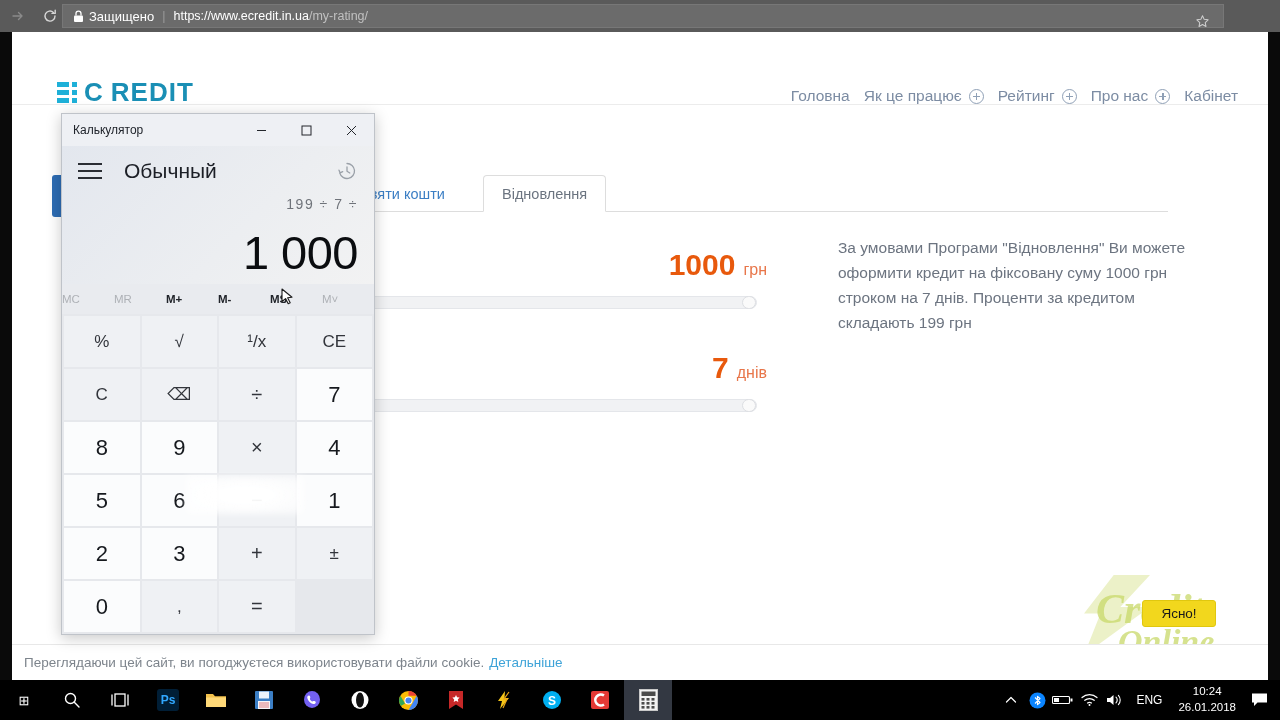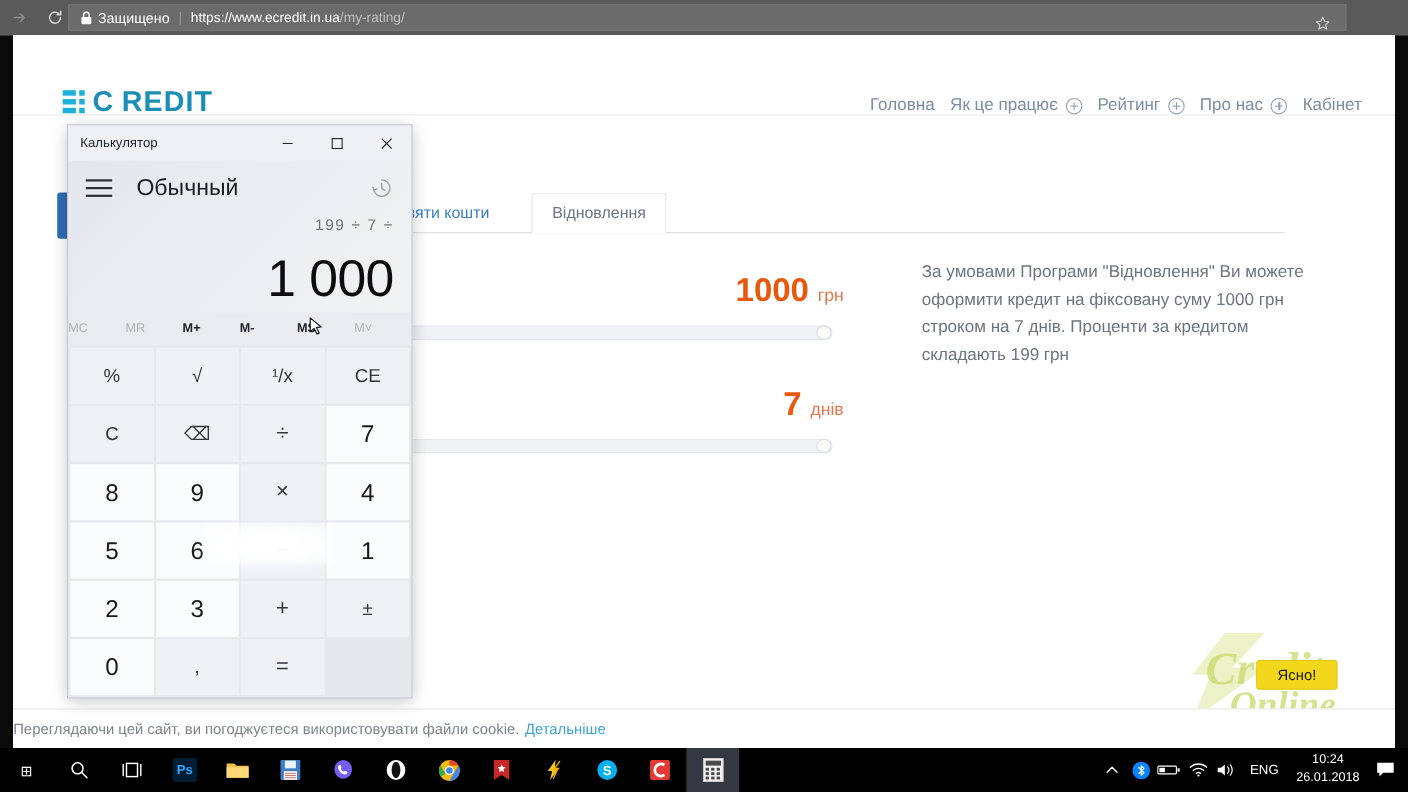--- a/index.html
+++ b/index.html
@@ -173,21 +173,21 @@
     clip-path: polygon(45% 0%, 100% 0%, 55% 40%, 100% 40%, 0% 100%, 25% 48%, 0% 48%);
   }
 
   
   .cookie-bar {
     position: absolute; left: 0; bottom: 0; width: 1256px; height: 36px;
     border-top: 1px solid #e8e8e8;
     display: flex; align-items: center;
     background: #ffffff;
   }
-  .cookie-text { margin-left: 0; font-size: 13.5px; color: #7d848c; }
+  .cookie-text { margin-left: 12px; font-size: 13.5px; color: #7d848c; }
   .cookie-link { color: #3ea3d8; cursor: pointer; }
   .cookie-ok {
     position: absolute; right: 52px; bottom: 53px;
     width: 74px; height: 27px;
     background: #f2d71d; border: 1px solid #e0c70f; border-radius: 3px;
     font-size: 13.5px; color: #1a1a1a;
     font-family: "Liberation Sans", sans-serif;
     cursor: pointer;
   }
 

